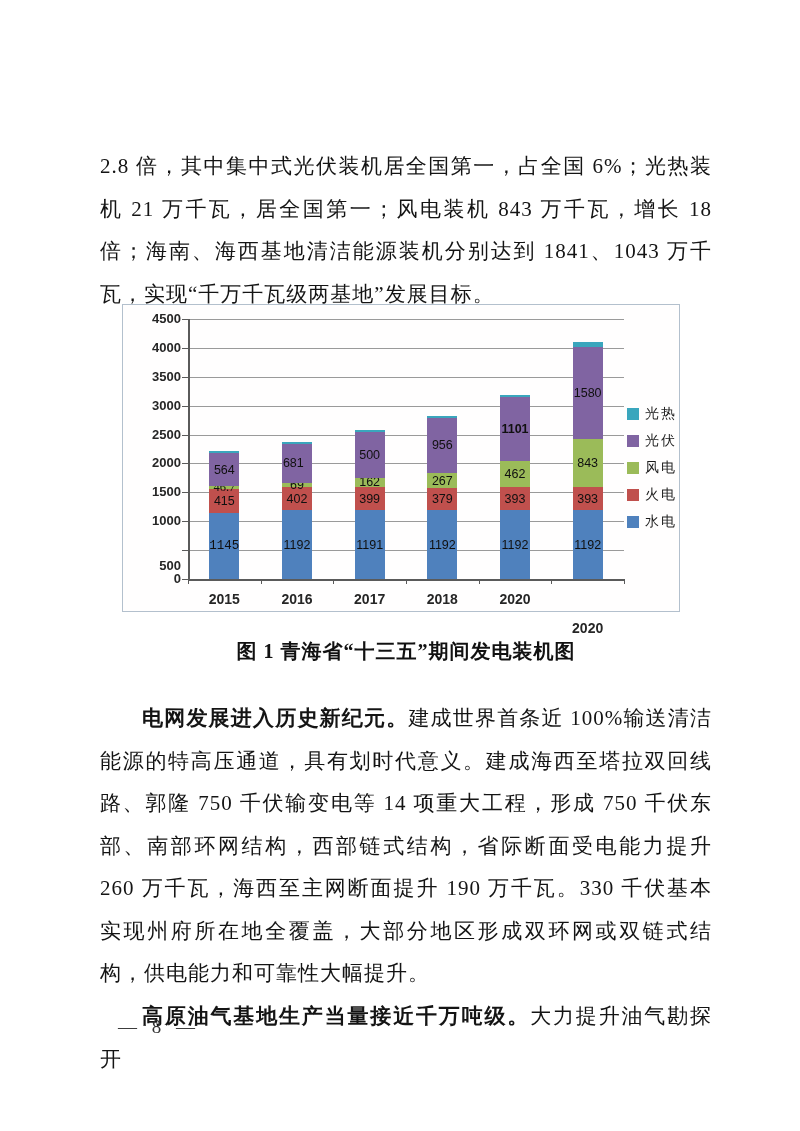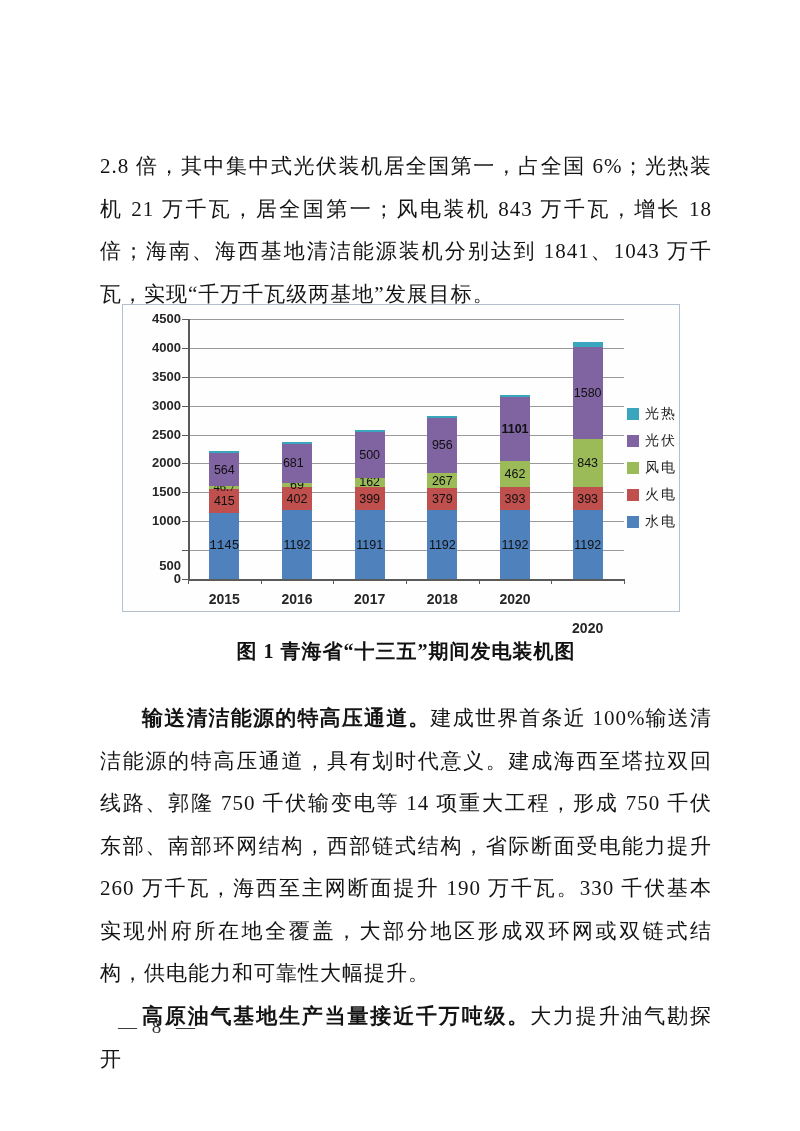--- a/index.html
+++ b/index.html
@@ -183,17 +183,17 @@
         <div class="legend-item">
           <div class="lswatch" style="background: rgb(79, 129, 189);"></div>
           <div class="llabel">水电</div>
         </div>
       </div>
     </div>
 </div>
 
 <div id="caption">图 1  青海省“十三五”期间发电装机图</div>
 
-<p class="para" id="p2"><b class="lead">输送清洁能源的特高压通道。</b><span>建成世界首条近 100%输送清洁能源的特高压通道，具有划时代意义。建成海西至塔拉双回线路、郭隆 750 千伏输变电等 14 项重大工程，形成 750 千伏东部、南部环网结构，西部链式结构，省际断面受电能力提升 260 万千瓦，海西至主网断面提升 190 万千瓦。330 千伏基本实现州府所在地全覆盖，大部分地区形成双环网或双链式结构，供电能力和可靠性大幅提升。</span></p>
+<p class="para" id="p2"><b class="lead">电网发展进入历史新纪元。</b><span>建成世界首条近 100%输送清洁能源的特高压通道，具有划时代意义。建成海西至塔拉双回线路、郭隆 750 千伏输变电等 14 项重大工程，形成 750 千伏东部、南部环网结构，西部链式结构，省际断面受电能力提升 260 万千瓦，海西至主网断面提升 190 万千瓦。330 千伏基本实现州府所在地全覆盖，大部分地区形成双环网或双链式结构，供电能力和可靠性大幅提升。</span></p>
 
 <p class="para" id="p3"><b class="lead">高原油气基地生产当量接近千万吨级。</b><span>大力提升油气勘探开</span></p>
 
 <div id="footer">— 8 —</div>
 
 </body></html>

